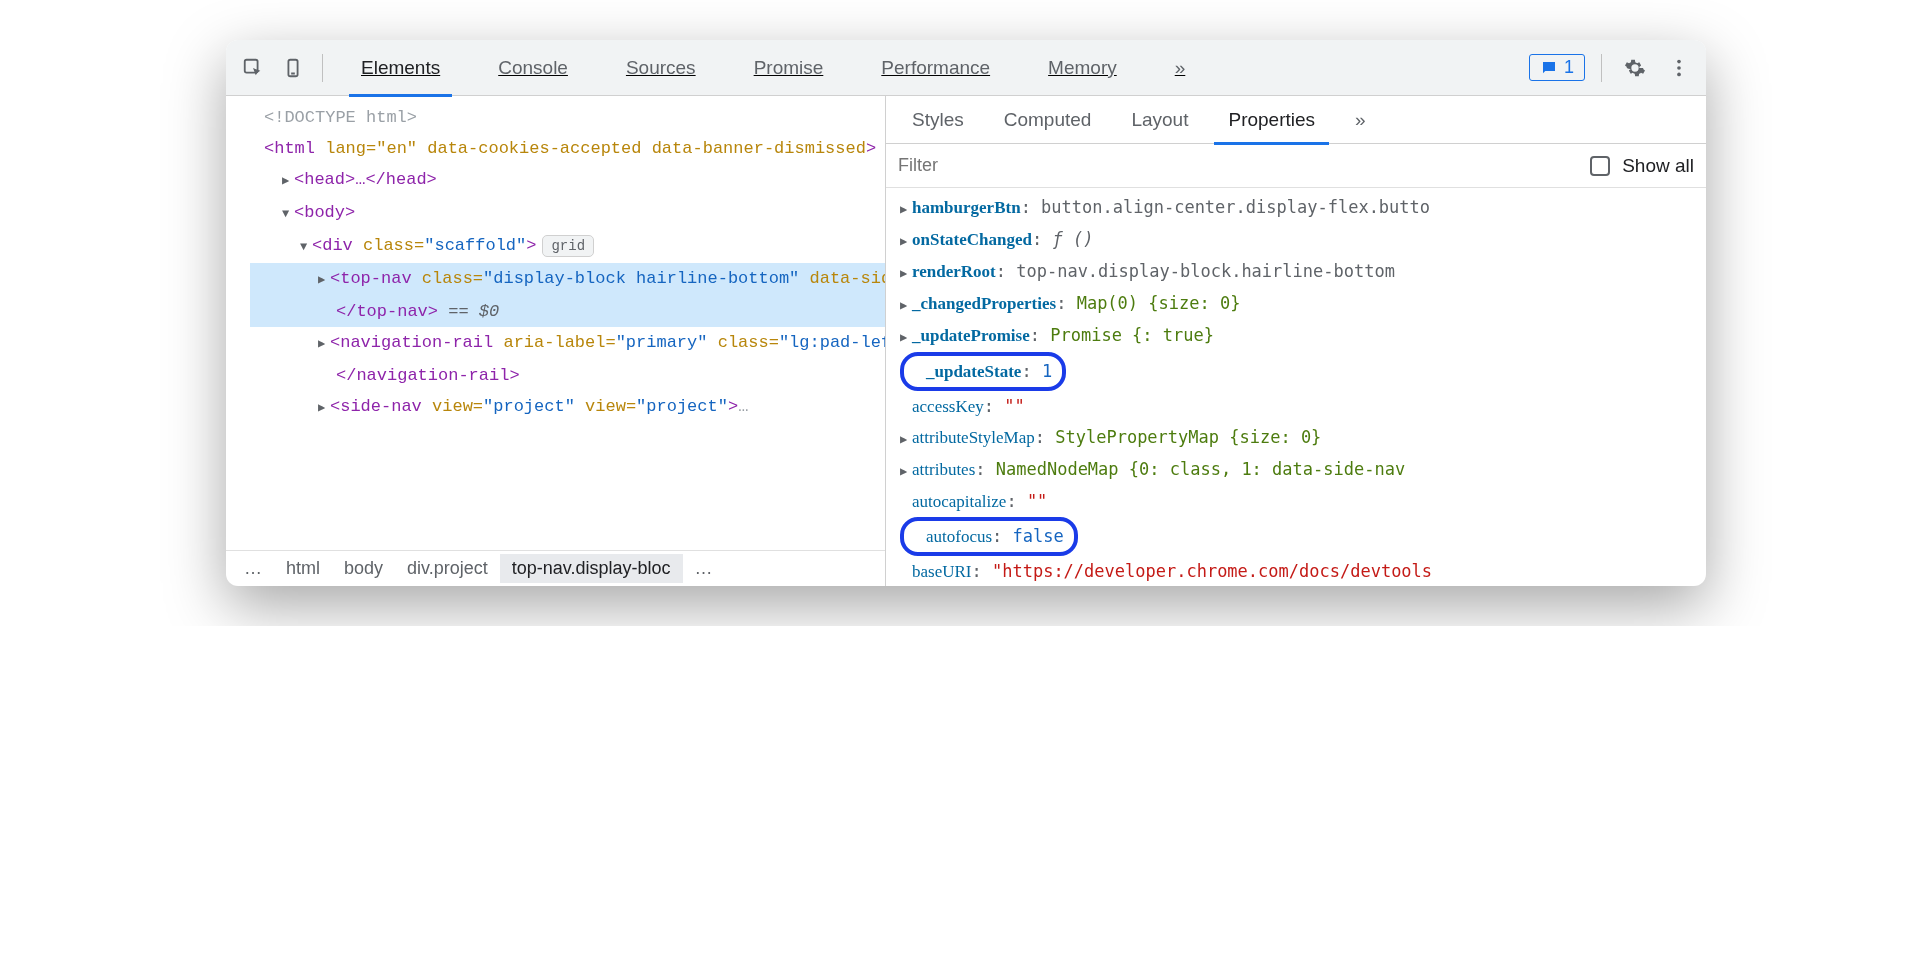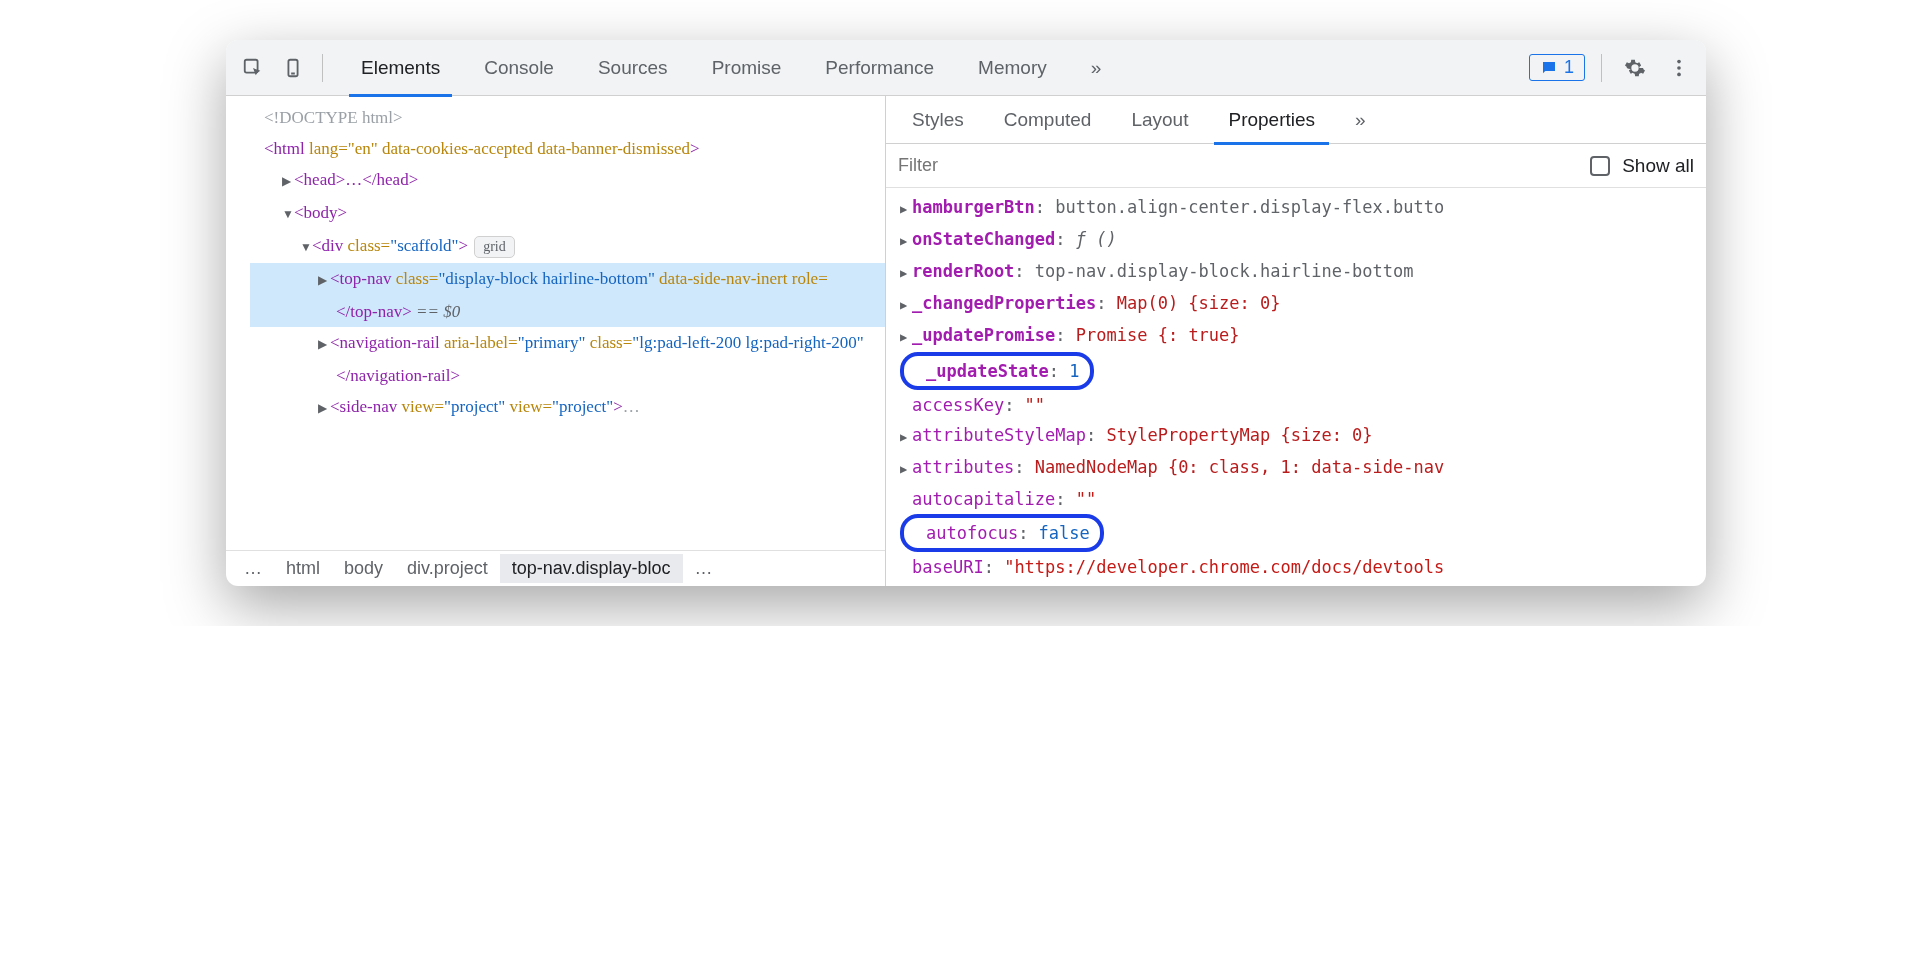--- a/index.html
+++ b/index.html
@@ -66,22 +66,23 @@
   color: #5f6368;
 }
 .divider {
   width: 1px; height: 28px;
   background: #c0c0c0;
   margin: 0 6px;
 }
 .tabs {
   display: flex;
   align-items: center;
-  gap: 0;
-  flex: 1;
+  gap: 14px;
+  flex: 1;
+  text-decoration: underline;
 }
 .tab {
   padding: 0 22px;
   height: 56px;
   display: flex;
   align-items: center;
   font-size: 19px;
   color: #5f6368;
   cursor: pointer;
   position: relative;
@@ -118,21 +119,21 @@
 }
 .pane-left {
   width: 660px;
   border-right: 1px solid #d0d0d0;
   display: flex;
   flex-direction: column;
 }
 .dom-tree {
   flex: 1;
   overflow: hidden;
-  font-family: Liberation Serif, serif;
+  font-family: Liberation Mono, monospace;
   font-size: 17px;
   line-height: 31px;
   padding-top: 6px;
   position: relative;
 }
 .dom-line {
   white-space: nowrap;
   padding-left: 14px;
 }
 .dom-line .indent { display: inline-block; }
@@ -252,27 +253,27 @@
   overflow: hidden;
   font-family: Menlo, Monaco, Consolas, monospace;
   font-size: 17px;
   line-height: 30px;
   padding: 4px 0 0 8px;
 }
 .prop-line {
   white-space: nowrap;
   padding-left: 6px;
 }
-.pkey { color: #a21caf; font-weight: 600; }
+.pkey { color: #0369a1; font-weight: 600; font-family: Liberation Serif, serif; }
 .pkey.nobold { font-weight: 400; }
 .pval { color: #5f6368; }
 .pval-num { color: #1565c0; }
 .pval-str { color: #c41a16; }
 .pval-func { color: #5f6368; font-style: italic; }
-.pval-obj { color: #b91c1c; }
+.pval-obj { color: #4d7c0f; }
 .pval-kw { color: #1565c0; }
 .circle {
   display: inline-block;
   border: 4px solid #1a3be8;
   border-radius: 18px;
   padding: 0 10px;
 }
 svg { display: block; }
 </style>
 </head>

